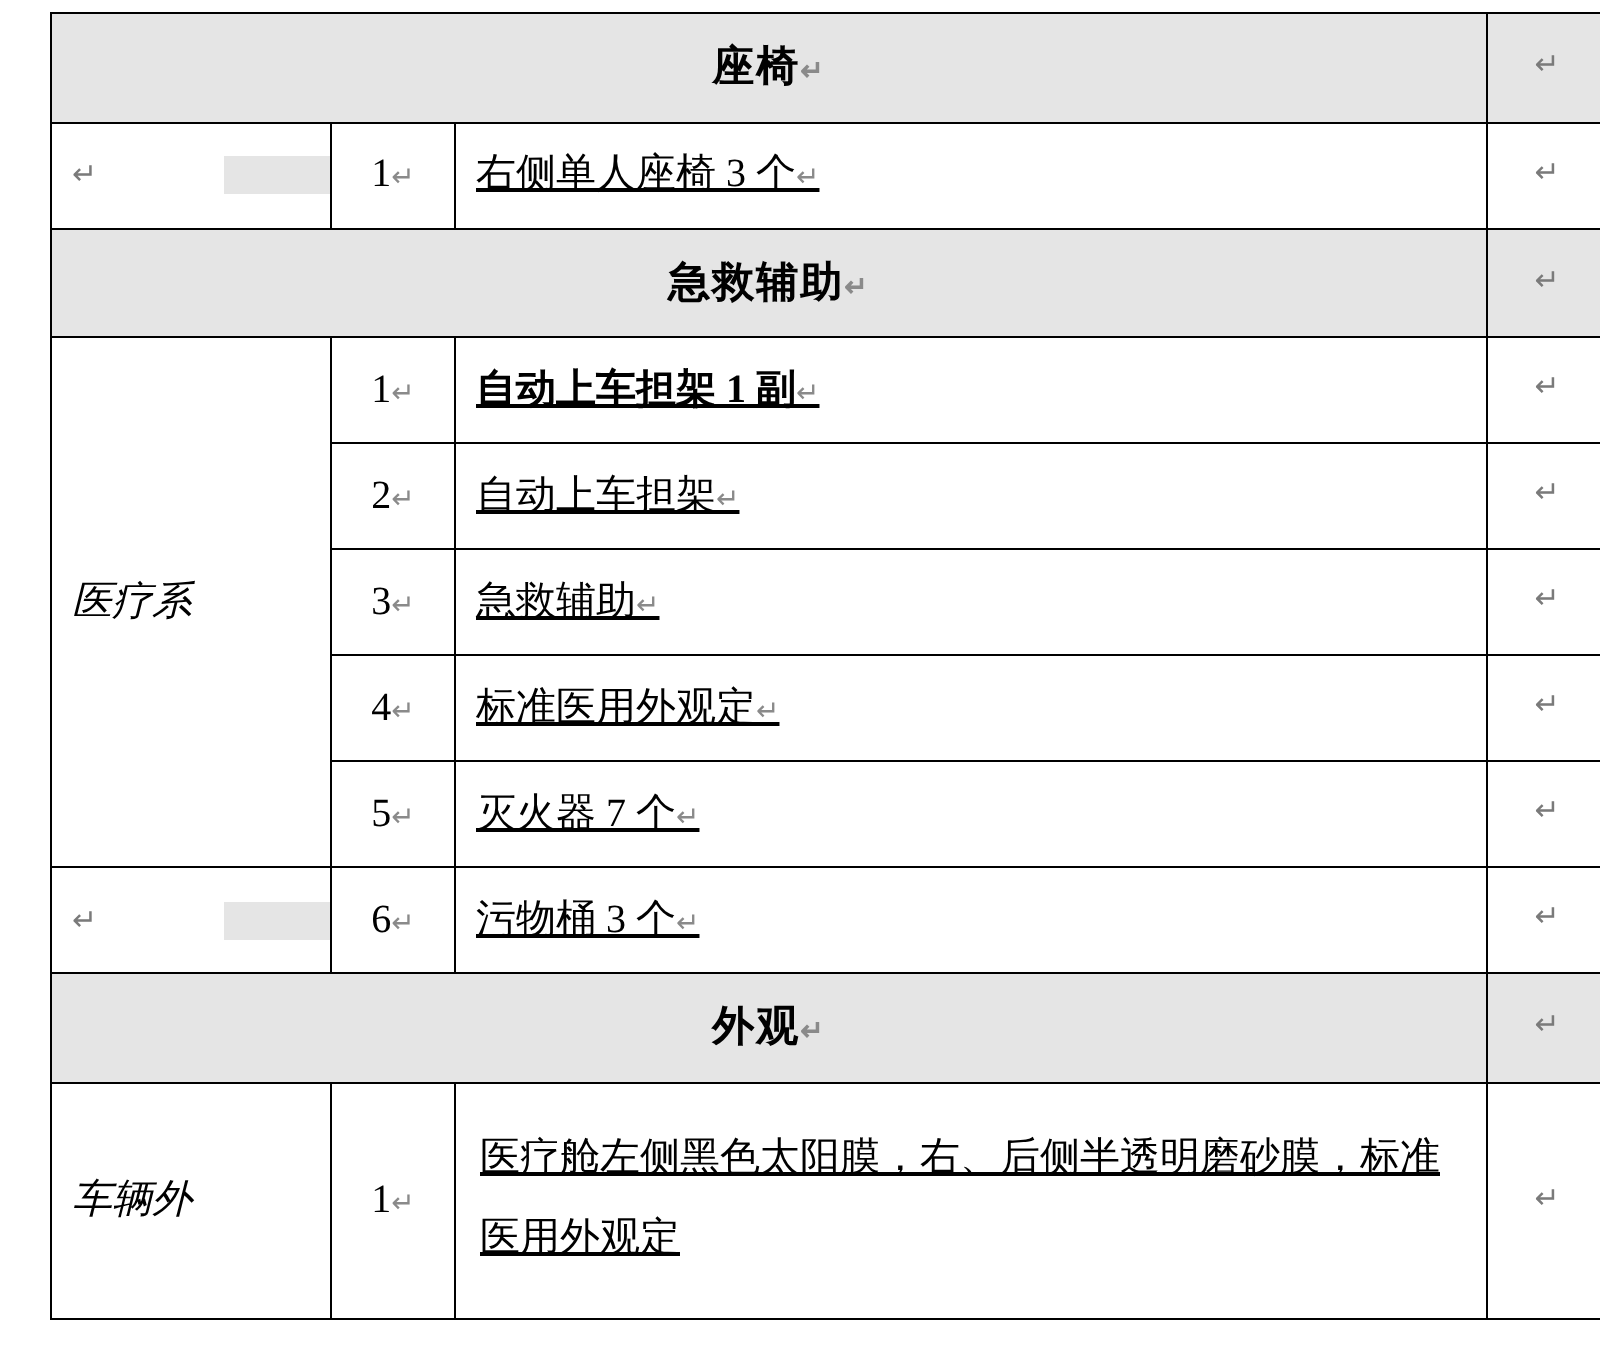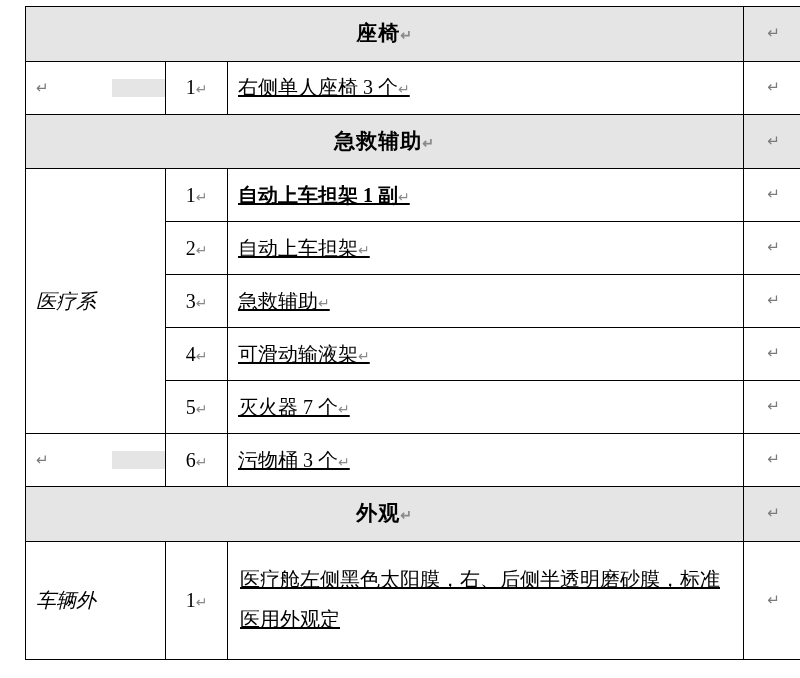--- a/index.html
+++ b/index.html
@@ -231,21 +231,21 @@
       </tr>
 
       <tr class="row-h-item">
         <td class="num-cell">
           <div class="cell-inner">
             <span>4</span><span class="pil">↵</span>
           </div>
         </td>
         <td class="desc-cell">
           <div class="cell-inner">
-            <span>可滑动输液架</span><span class="pil">↵</span>
+            <span>标准医用外观定</span><span class="pil">↵</span>
           </div>
         </td>
         <td class="mark-cell">
           <div class="cell-inner">↵</div>
         </td>
       </tr>
 
       <tr class="row-h-item">
         <td class="num-cell">
           <div class="cell-inner">

